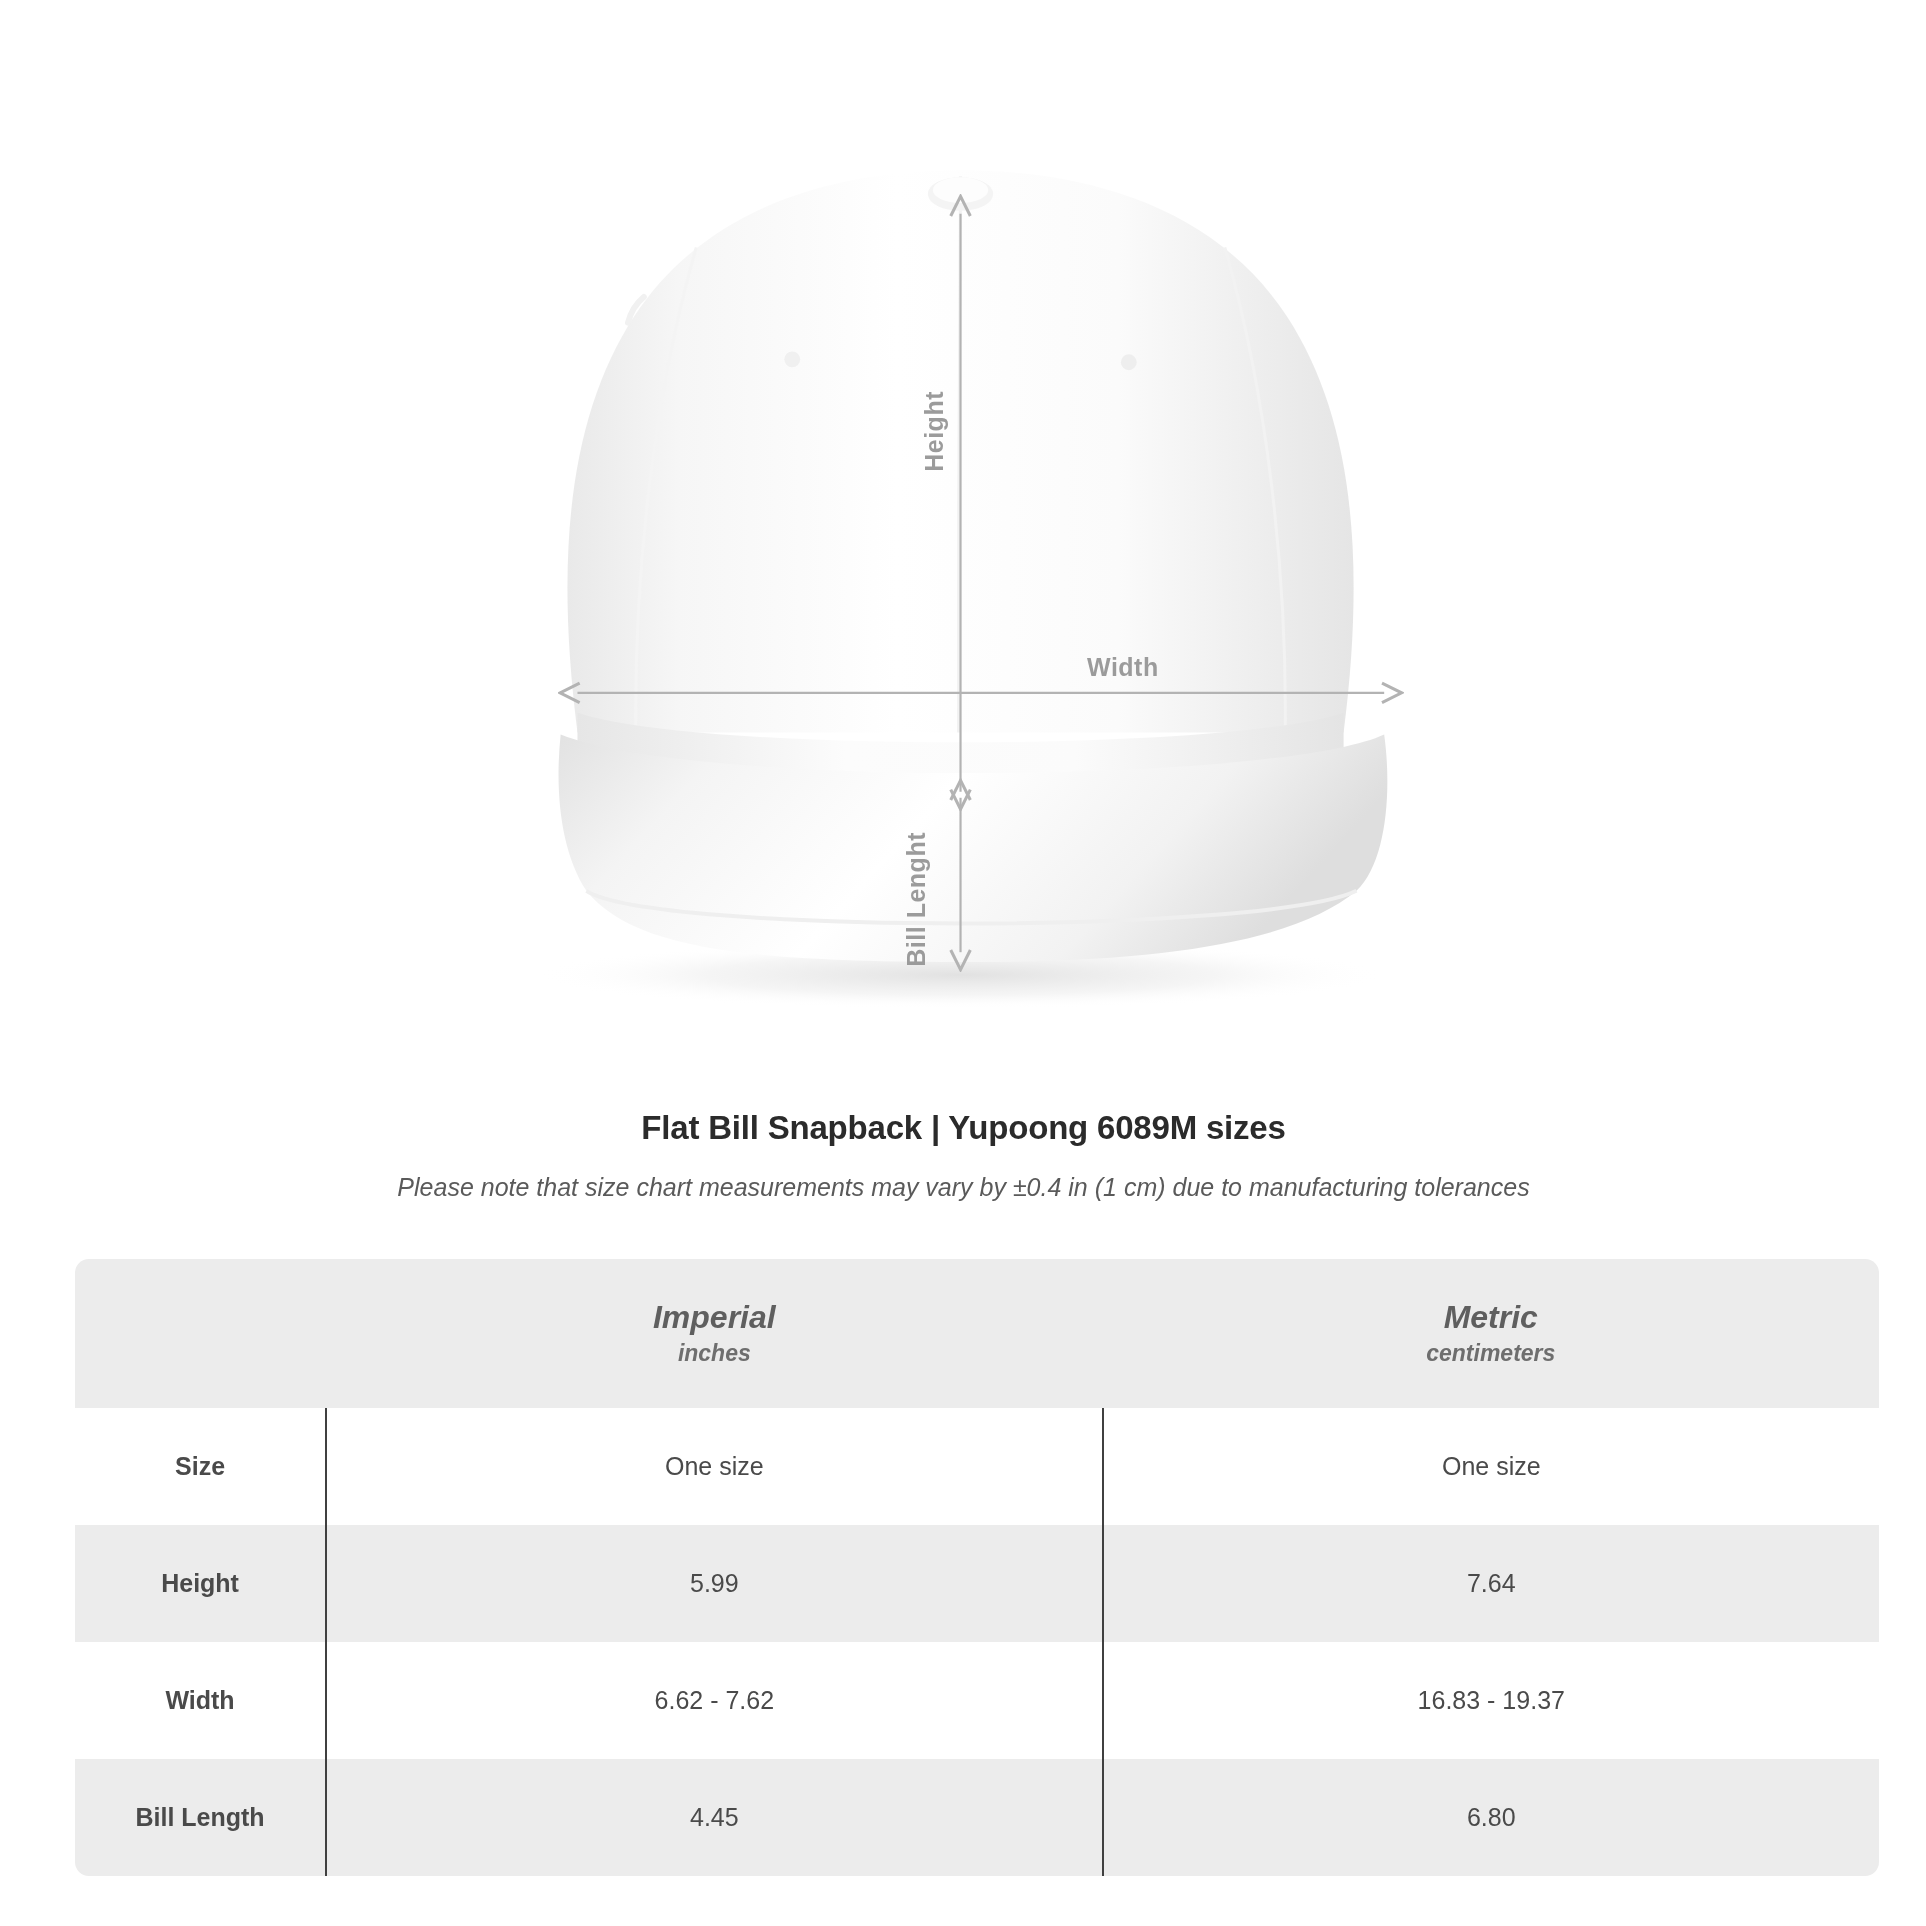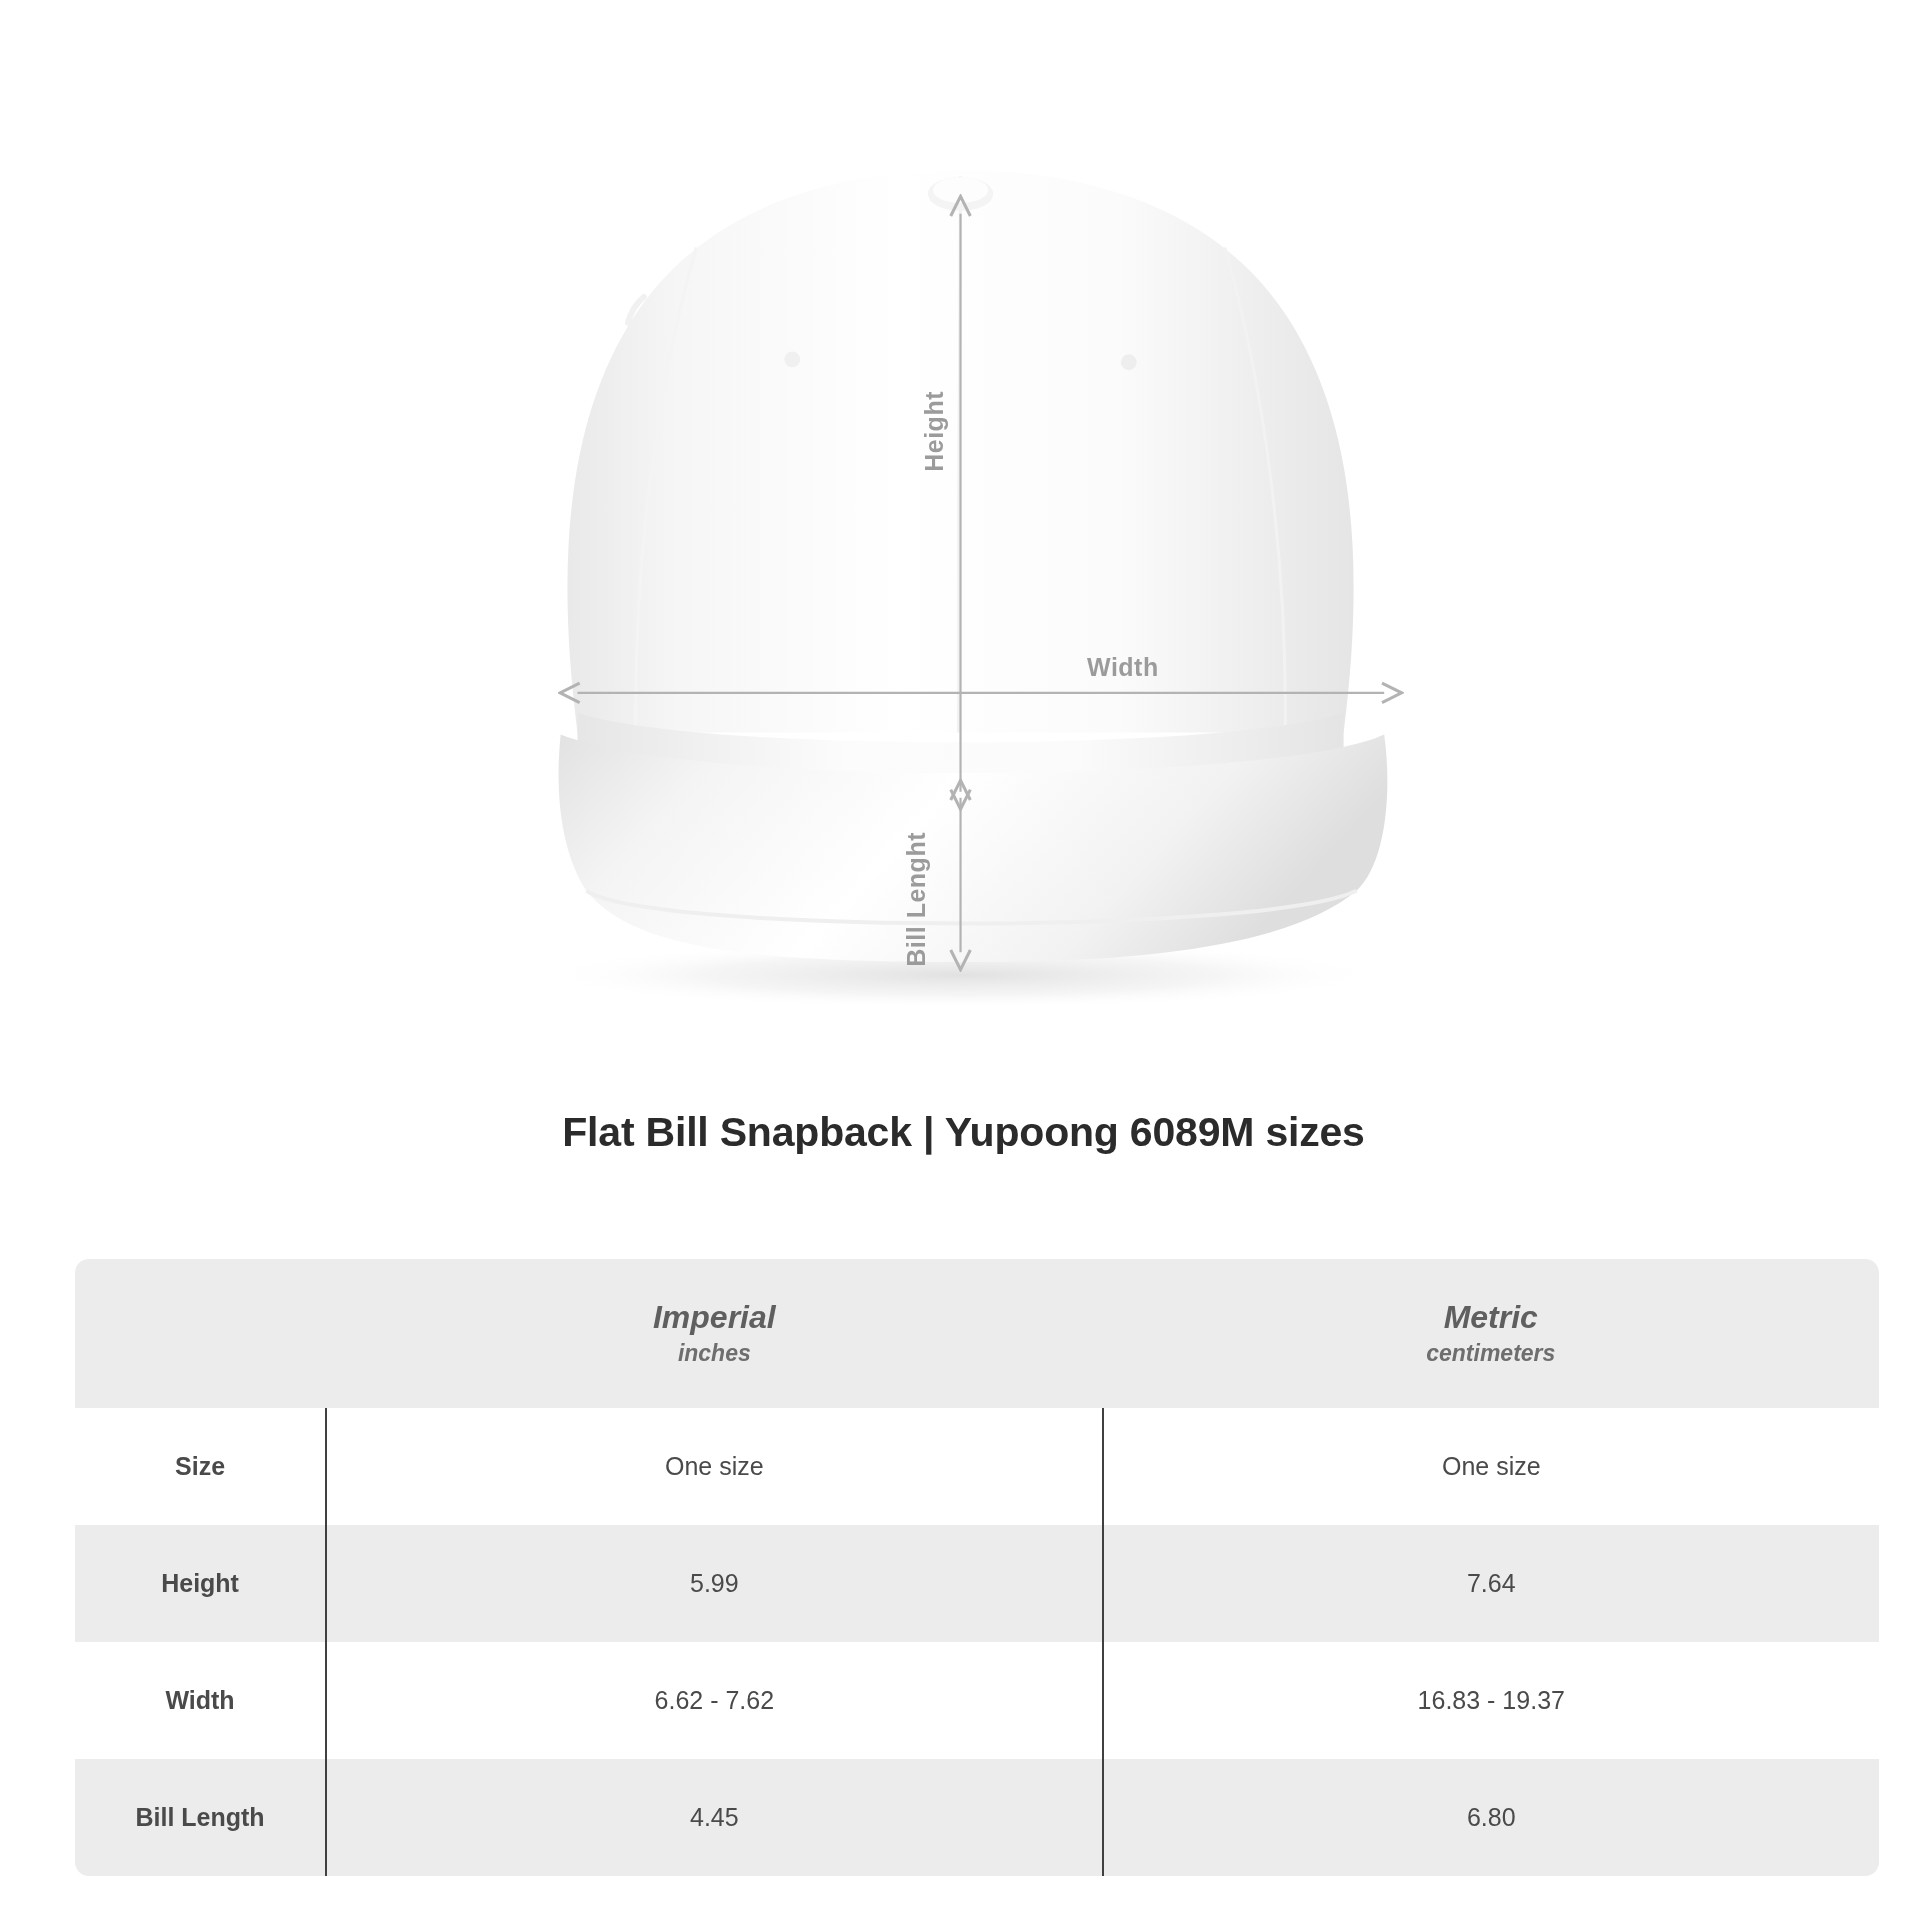--- a/index.html
+++ b/index.html
@@ -68,21 +68,21 @@
 
   
   .title-block {
     position: absolute;
     left: 0;
     top: 1109px;
     width: 1927px;
     text-align: center;
   }
   .chart-title {
-    font-size: 41px;
+    font-size: 33px;
     font-weight: bold;
     color: #2b2b2b;
     margin: 0 0 26px 0;
     letter-spacing: -0.2px;
   }
   .chart-subtitle {
     font-size: 25px;
     font-style: italic;
     color: #5a5a5a;
     margin: 0;
@@ -244,20 +244,21 @@
       <line x1="583" y1="700" x2="1398" y2="700" stroke="#b3b3b3" stroke-width="2.2" marker-start="url(#arrowStart)" marker-end="url(#arrowEnd)"></line>
     </svg>
 
     <div class="dim-label vertical label-height">Height</div>
     <div class="dim-label label-width">Width</div>
     <div class="dim-label vertical label-bill"><span>Bill</span> <span>Lenght</span></div>
   </div>
 
   <div class="title-block">
     <h1 class="chart-title">Flat Bill Snapback | Yupoong 6089M sizes</h1>
+    <p class="chart-subtitle">Please note that size chart measurements may vary by ±0.4 in (1 cm) due to manufacturing tolerances</p>
   </div>
 
   <div class="size-table-wrap">
     <table class="size-table">
       <colgroup>
         <col class="col-size">
         <col class="col-imp">
         <col class="col-met">
       </colgroup>
       <thead>

